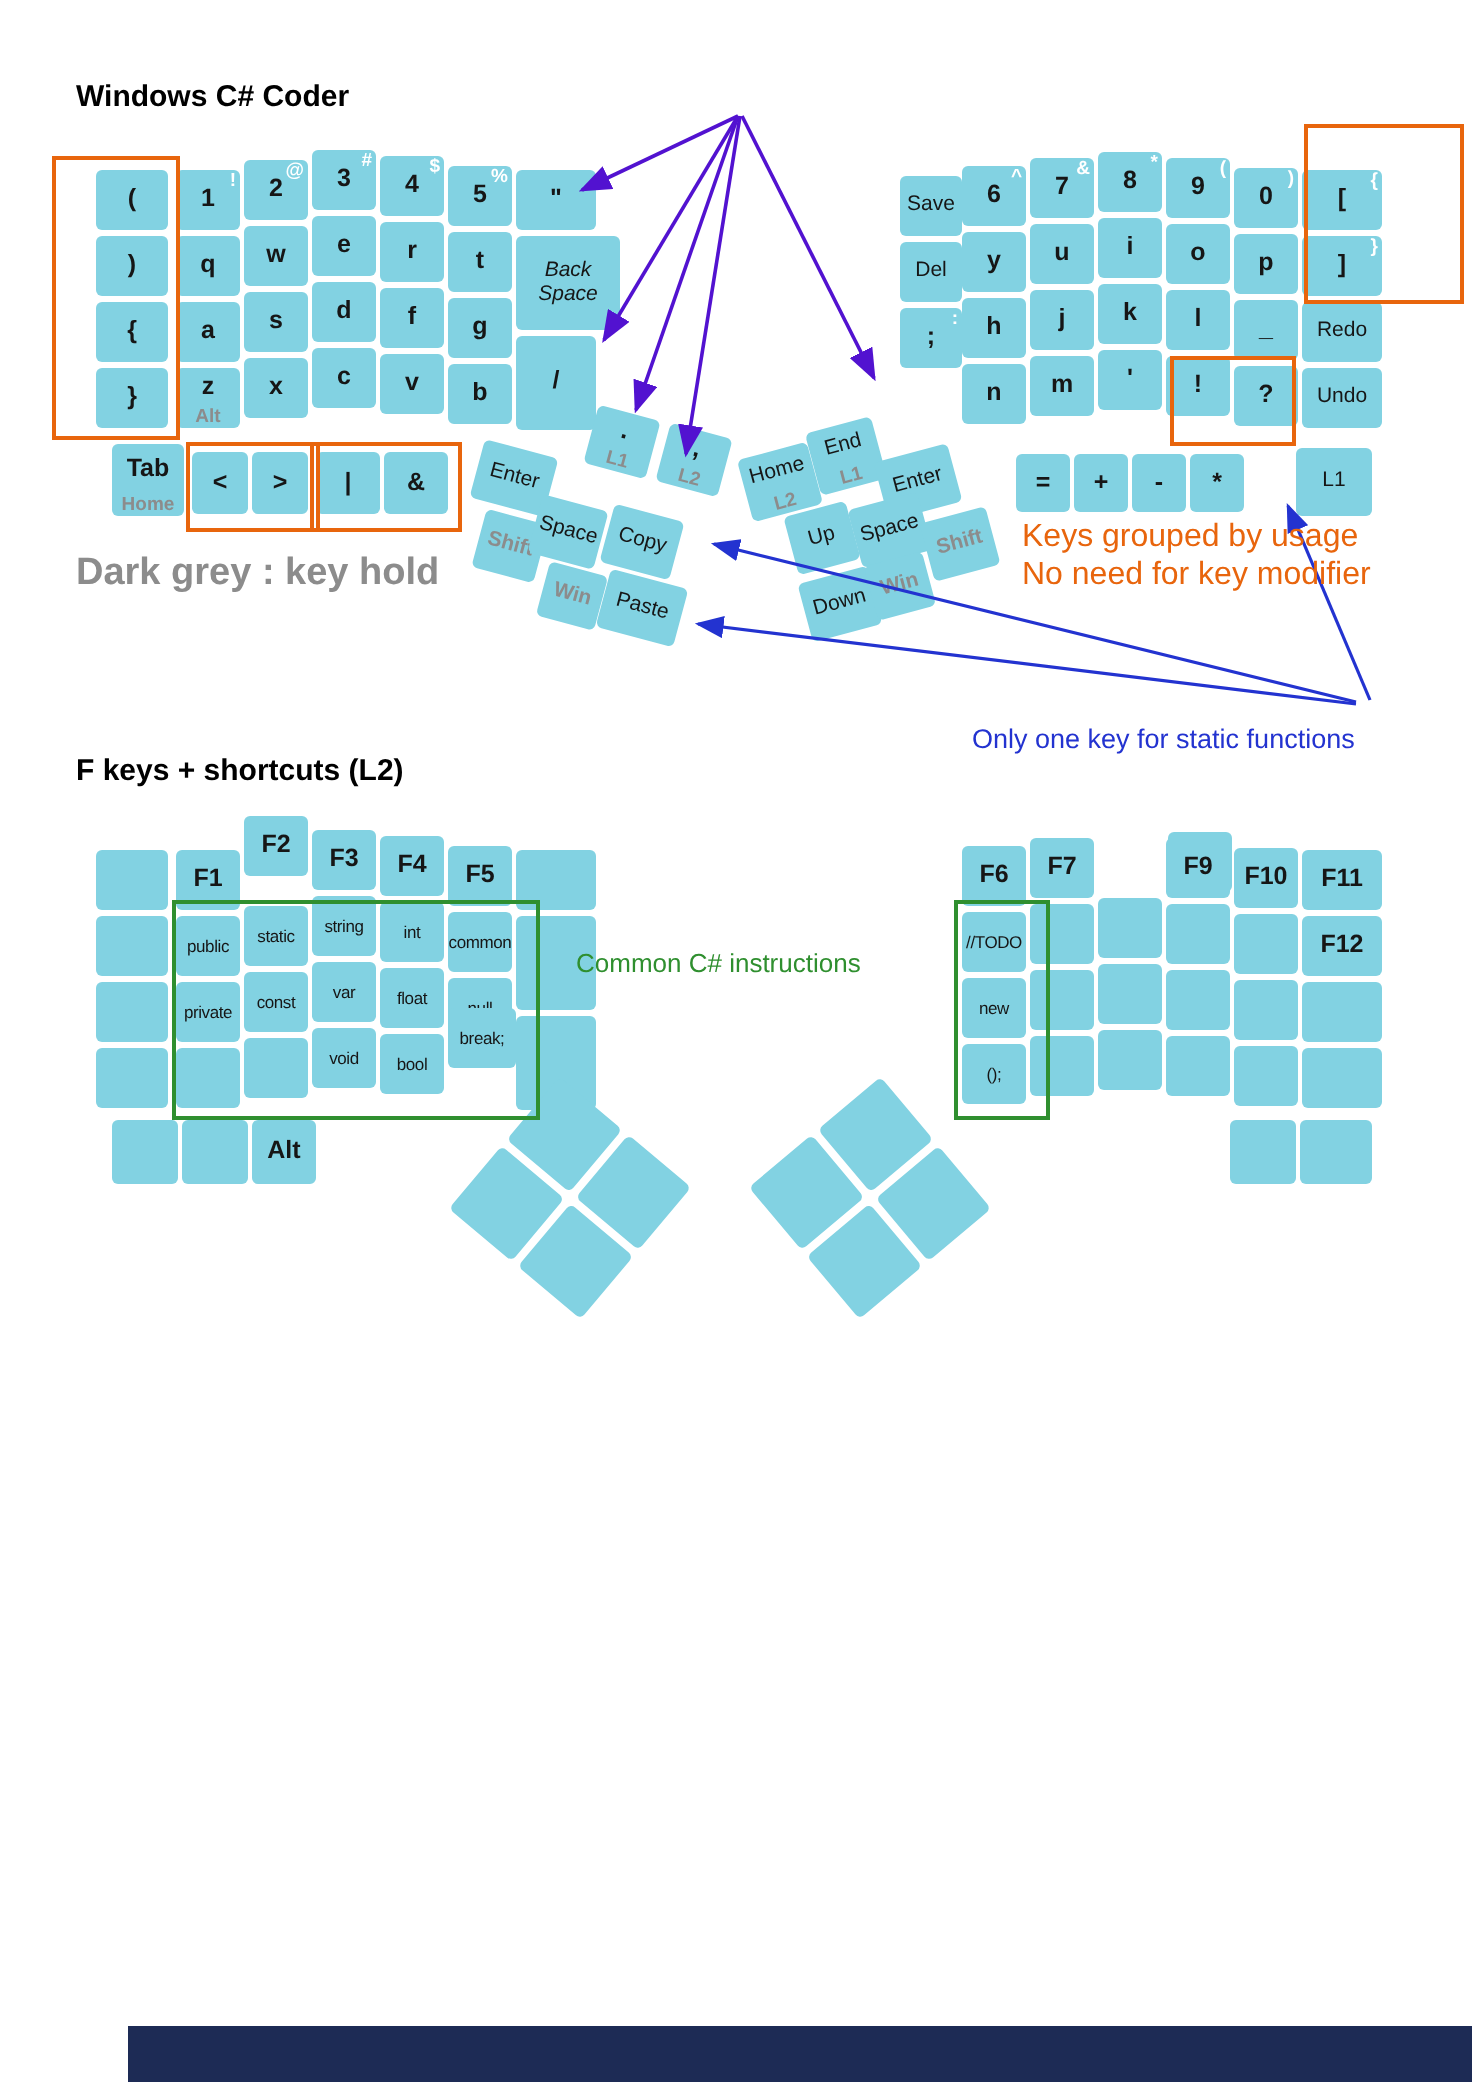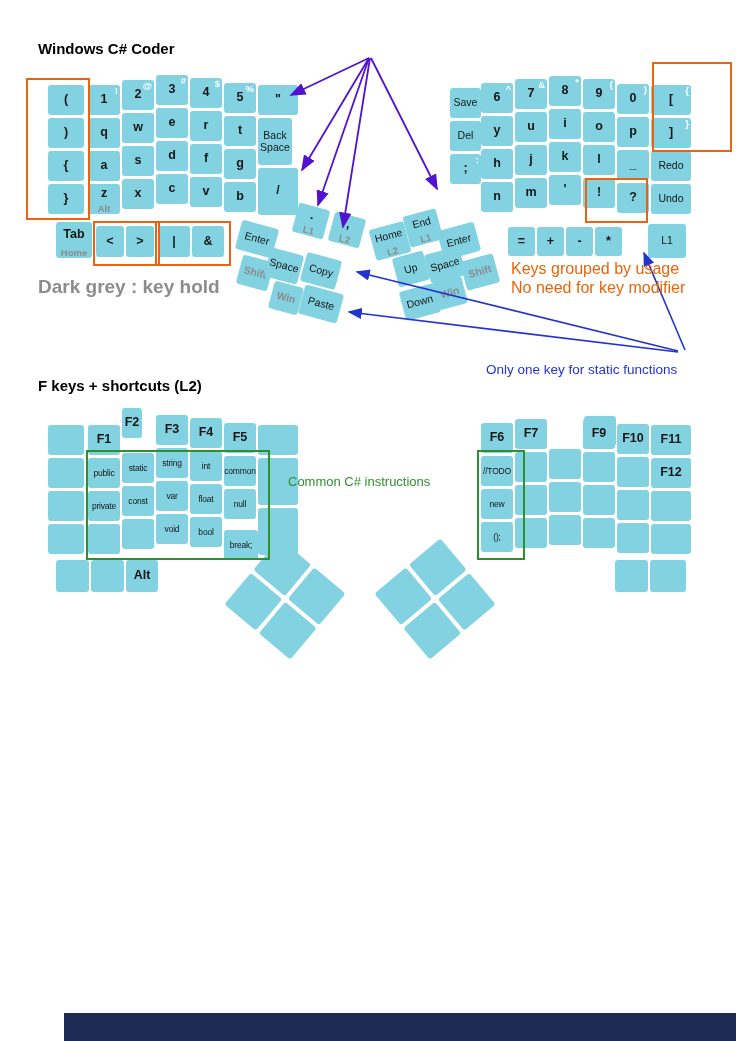--- a/index.html
+++ b/index.html
@@ -132,21 +132,21 @@
       </div>
       <div class="key b" style="left: 224px; top: 149px; width: 32px; height: 30px;">
         <span class="kl">g</span>
       </div>
       <div class="key b" style="left: 224px; top: 182px; width: 32px; height: 30px;">
         <span class="kl">b</span>
       </div>
       <div class="key b" style="left: 258px; top: 85px; width: 40px; height: 30px;">
         <span class="kl">"</span>
       </div>
-      <div class="key sm" style="left: 258px; top: 118px; width: 34px; height: 47px;">
+      <div class="key sm" style="left: 258px; top: 118px; width: 52px; height: 47px; font-style: italic;">
         <span class="kl">Back Space</span>
       </div>
       <div class="key b" style="left: 258px; top: 167.5px; width: 40px; height: 47px;">
         <span class="kl">/</span>
       </div>
       <div class="key b wh" style="left: 56px; top: 222px; width: 36px; height: 36px;">
         <span class="kl">Tab</span>
         <span class="kh">Home</span>
       </div>
       <div class="key b" style="left: 96px; top: 226px; width: 28px; height: 31px;">
@@ -324,21 +324,21 @@
       <div class="key b" style="left: 88px; top: 425px; width: 32px; height: 30px;">
         <span class="kl">F1</span>
       </div>
       <div class="key kw" style="left: 88px; top: 458px; width: 32px; height: 30px;">
         <span class="kl">public</span>
       </div>
       <div class="key kw" style="left: 88px; top: 491px; width: 32px; height: 30px;">
         <span class="kl">private</span>
       </div>
       <div class="key" style="left: 88px; top: 524px; width: 32px; height: 30px;"></div>
-      <div class="key b" style="left: 122px; top: 408px; width: 20px; height: 30px;">
+      <div class="key b" style="left: 122px; top: 408px; width: 32px; height: 30px;">
         <span class="kl">F2</span>
       </div>
       <div class="key kw" style="left: 122px; top: 453px; width: 32px; height: 30px;">
         <span class="kl">static</span>
       </div>
       <div class="key kw" style="left: 122px; top: 486px; width: 32px; height: 30px;">
         <span class="kl">const</span>
       </div>
       <div class="key" style="left: 122px; top: 519px; width: 32px; height: 30px;"></div>
       <div class="key b" style="left: 156px; top: 415px; width: 32px; height: 30px;">
@@ -367,21 +367,21 @@
       </div>
       <div class="key b" style="left: 224px; top: 423px; width: 32px; height: 30px;">
         <span class="kl">F5</span>
       </div>
       <div class="key kw" style="left: 224px; top: 456px; width: 32px; height: 30px;">
         <span class="kl">common</span>
       </div>
       <div class="key kw" style="left: 224px; top: 489px; width: 32px; height: 30px;">
         <span class="kl">null</span>
       </div>
-      <div class="key kw" style="left: 224px; top: 530px; width: 34px; height: 30px;">
+      <div class="key kw" style="left: 224px; top: 504px; width: 34px; height: 30px;">
         <span class="kl">break;</span>
       </div>
       <div class="key" style="left: 258px; top: 425px; width: 40px; height: 30px;"></div>
       <div class="key" style="left: 258px; top: 458px; width: 40px; height: 47px;"></div>
       <div class="key" style="left: 258px; top: 507.5px; width: 40px; height: 47px;"></div>
       <div class="key" style="left: 56px; top: 560px; width: 33px; height: 32px;"></div>
       <div class="key" style="left: 91px; top: 560px; width: 33px; height: 32px;"></div>
       <div class="key b" style="left: 126px; top: 560px; width: 32px; height: 32px;">
         <span class="kl">Alt</span>
       </div>

